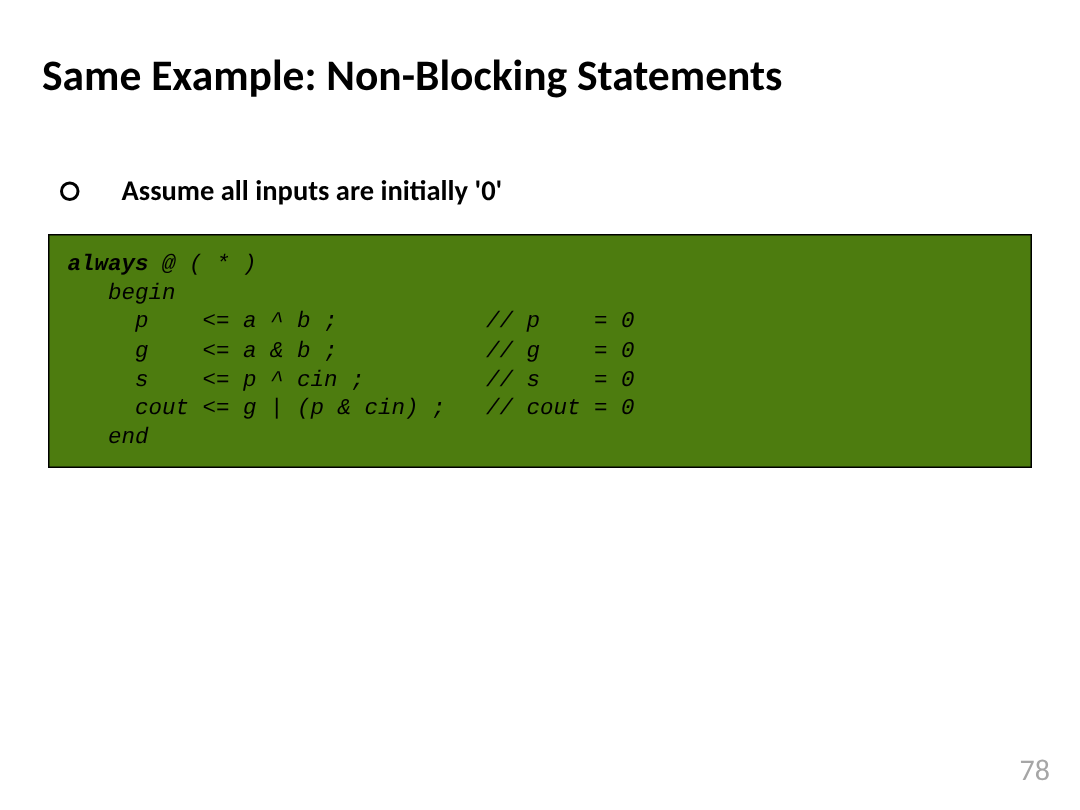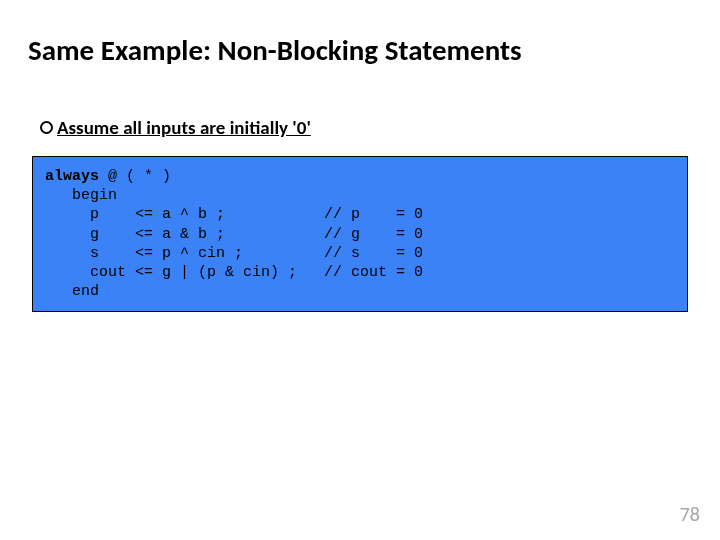--- a/index.html
+++ b/index.html
@@ -27,48 +27,48 @@
     font-weight: 700;
     letter-spacing: 0px;
     white-space: nowrap;
   }
   .bullet-row {
     position: absolute;
     left: 40px;
     top: 116px;
     display: flex;
     align-items: center;
-    gap: 4px;
-    text-decoration: underline;
+    gap: 28px;
   }
   .bullet-icon {
     width: 13px;
     height: 13px;
     border: 2.2px solid #000;
     border-radius: 50%;
     box-sizing: border-box;
     flex: 0 0 auto;
   }
   .bullet-text {
     font-size: 19px;
     font-weight: 700;
   }
   .codebox {
     position: absolute;
     left: 32px;
     top: 156px;
     width: 656px;
     box-sizing: border-box;
     border: 1px solid #000;
-    background: #3b82f6;
+    background: #4d7c0f;
     padding: 10px 12px 10px 12px;
     font-family: Consolas, "Courier New", monospace;
     font-size: 15px;
     line-height: 1.28;
     white-space: pre;
+    font-style: italic;
   }
   .codebox .kw { font-weight: 700; }
   .pagenum {
     position: absolute;
     right: 20px;
     bottom: 14px;
     font-size: 20px;
     color: #a6a6a6;
   }
 </style>

